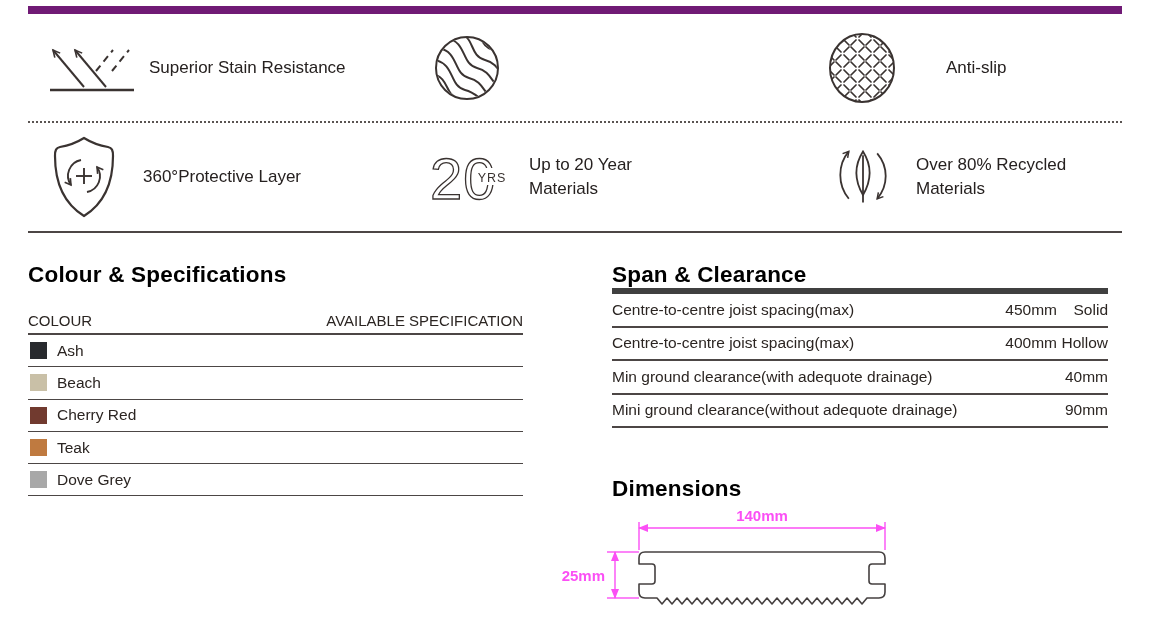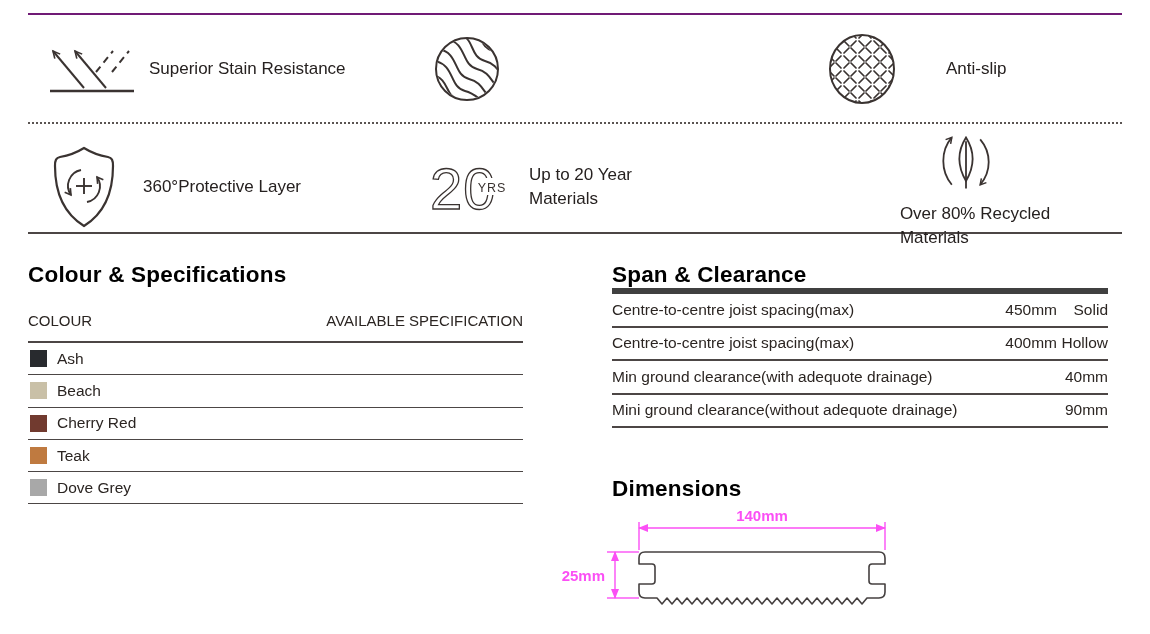--- a/index.html
+++ b/index.html
@@ -1,40 +1,40 @@
 <!DOCTYPE html>
 <html><head>
 <meta charset="utf-8">
 <style>
   html,body{margin:0;padding:0;}
   body{
     width:1150px;height:634px;background:#ffffff;position:relative;overflow:hidden;
     font-family:"Liberation Sans","DejaVu Sans",sans-serif;color:#2b2522;
   }
   
-  .features{position:absolute;left:28px;top:13px;width:1094px;border-top:2px solid #701a75;}
+  .features{position:absolute;left:28px;top:6px;width:1094px;border-top:8px solid #701a75;}
   .feat-row{display:grid;grid-template-columns:393px 394px 1fr;align-items:center;}
   .feat-row.r1{height:107px;border-bottom:2px dotted #5a5452;}
   .feat-row.r2{height:108px;border-bottom:2px solid #4c4645;}
   .feat{display:flex;align-items:center;}
   .feat .icon-box{display:flex;align-items:center;justify-content:center;flex:0 0 auto;}
   .feat .flabel{font-size:17px;color:#262120;line-height:1.4;}
   .f-stain{padding-left:8px;}   .f-stain .icon-box{width:104px;margin-right:9px;}
   .f-grain{padding-left:12px;}  .f-grain .icon-box{width:68px;margin-right:28px;}
   .f-slip{padding-left:12px;gap:27px;}   .f-slip .icon-box{width:70px;margin-right:22px;}
   .f-shield{padding-left:18px;} .f-shield .icon-box{width:76px;margin-right:21px;}
   .f-yrs{padding-left:11px;}    .f-yrs .icon-box{width:80px;margin-right:17px;}
-  .f-leaf{padding-left:13px;flex-direction:column;}   .f-leaf .icon-box{width:70px;margin-right:18px;}
+  .f-leaf{padding-left:13px;}   .f-leaf .icon-box{width:70px;margin-right:18px;}
   
   h2.sec{margin:0;font-size:22.5px;font-weight:bold;color:#000000;letter-spacing:.2px;}
   
   .left-col{position:absolute;left:28px;top:262px;width:495px;}
   .ctable{margin-top:24px;}
   .chead{display:flex;justify-content:space-between;align-items:flex-end;font-size:15px;
-         color:#2b2522;padding-bottom:12px;border-bottom:2px solid #4c4645;}
+         color:#2b2522;padding-bottom:4px;border-bottom:2px solid #4c4645;}
   .crow{display:flex;align-items:center;height:31.3px;border-bottom:1.6px solid #4c4645;font-size:15.5px;}
   .swatch{width:17px;height:17px;margin:0 10px 0 2px;flex:0 0 auto;}
   .cname{flex:1;}
   .cspec{text-align:right;}
   
   .right-col{position:absolute;left:612px;top:262px;width:496px;}
   .stable{border-top:6px solid #404040;}
   .srow{display:flex;align-items:center;height:31.5px;border-bottom:2px solid #4c4645;font-size:15.5px;}
   .slabel{flex:1;}
   .sval{width:70px;text-align:right;}

